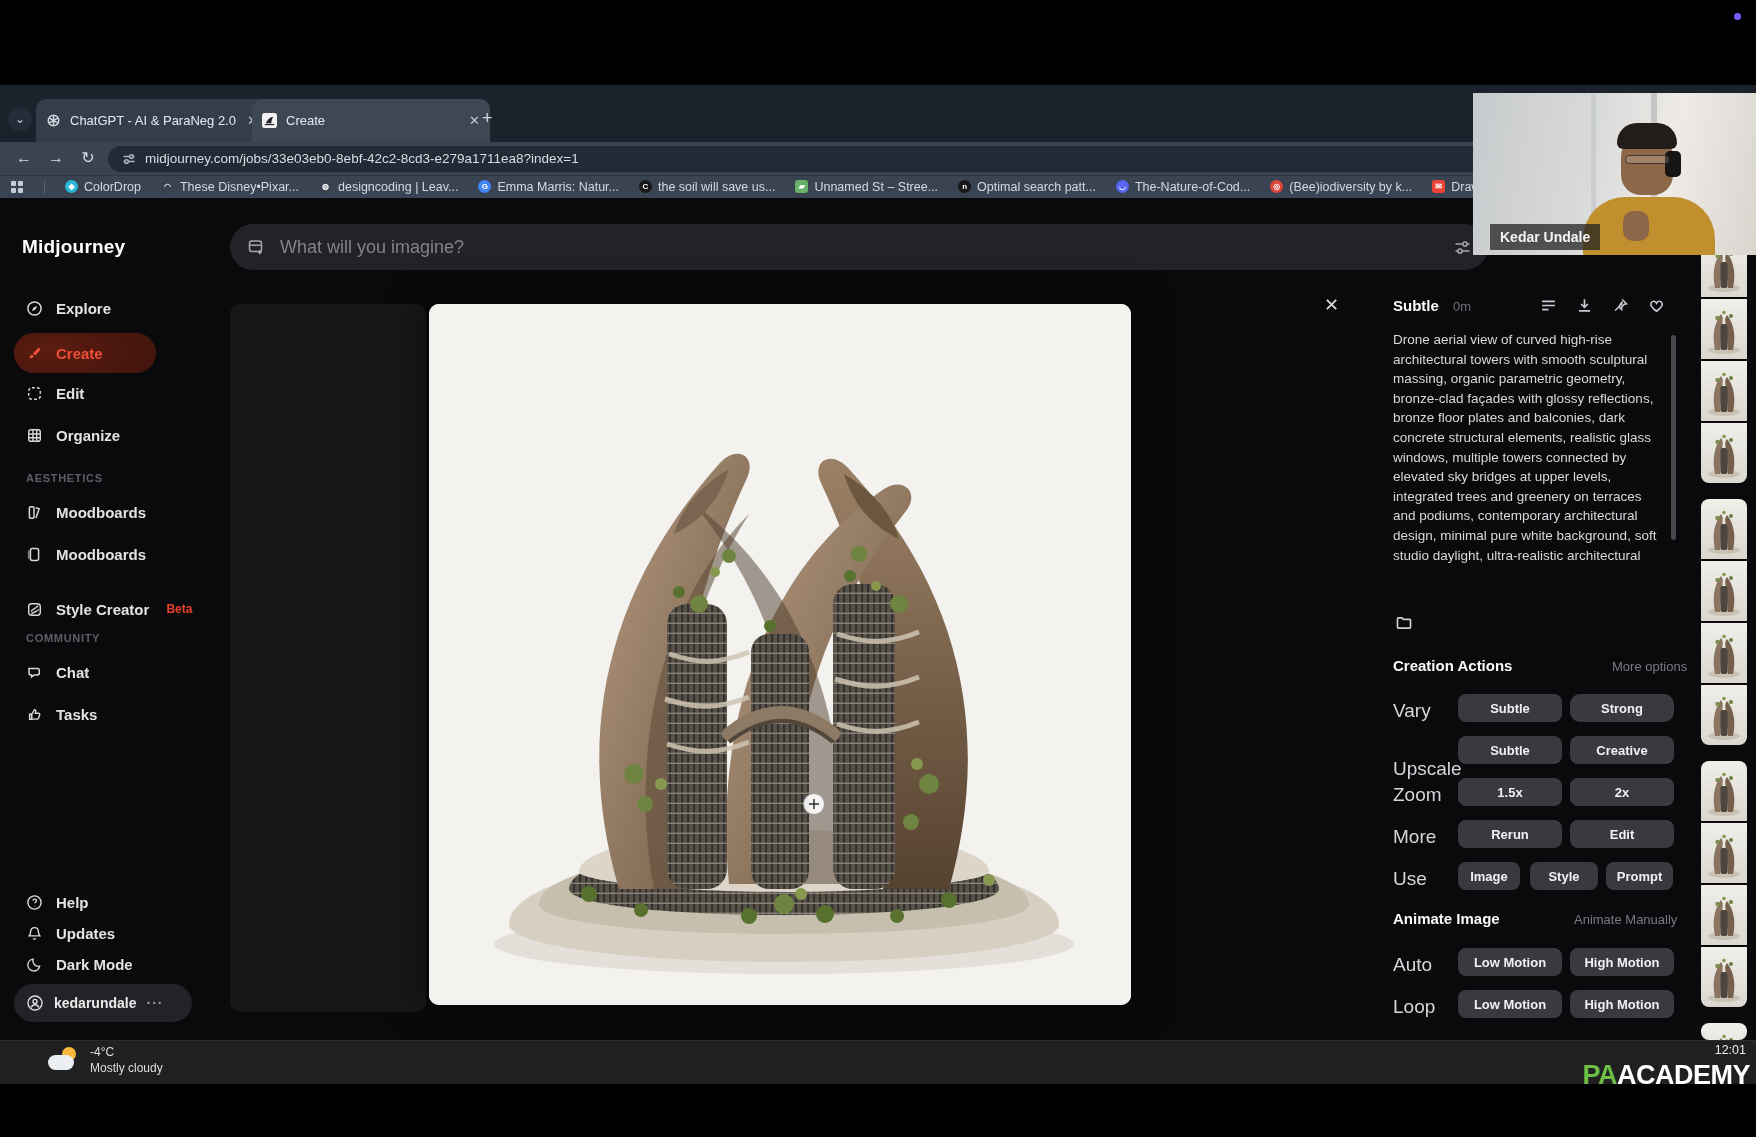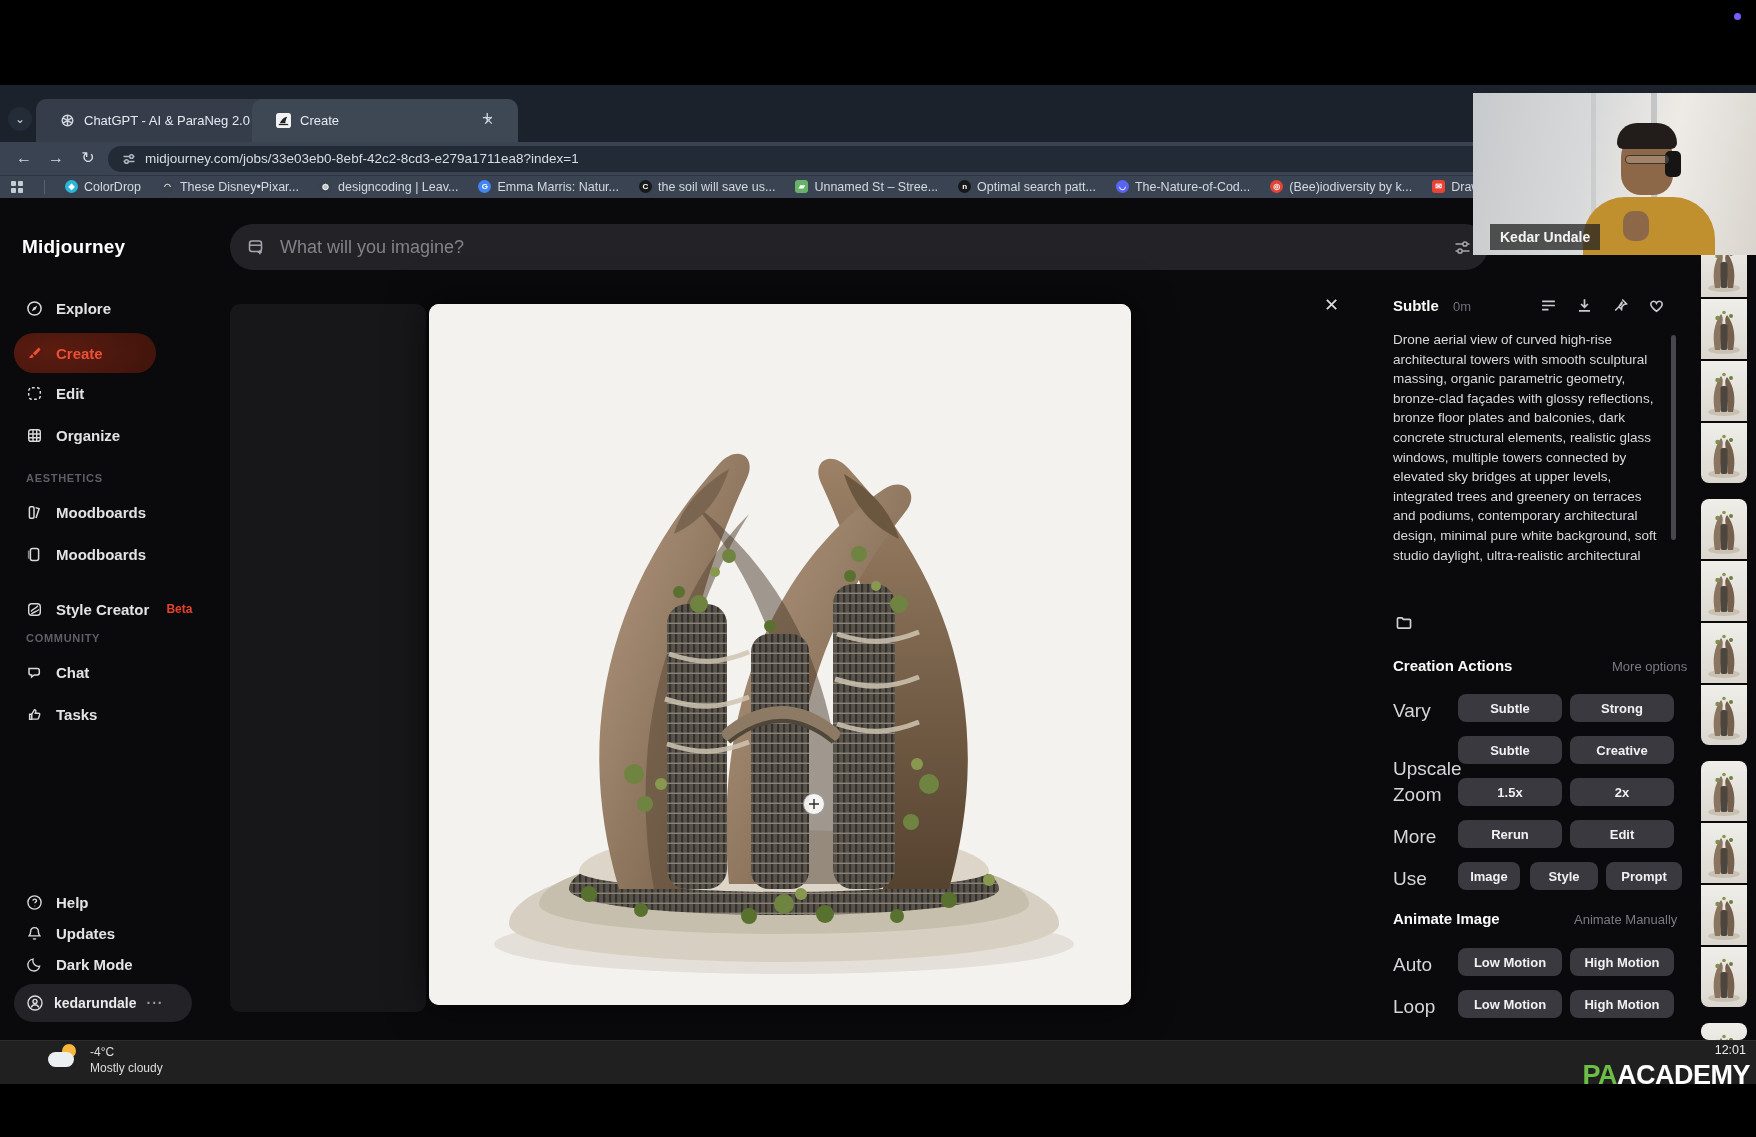--- a/index.html
+++ b/index.html
@@ -4,21 +4,21 @@
 <style>
   html,body{margin:0;padding:0;background:#000;}
   .screen{position:relative;width:1756px;height:1137px;background:#000;overflow:hidden;
     font-family:"Liberation Sans", sans-serif; -webkit-font-smoothing:antialiased;}
   .abs{position:absolute;}
   svg{display:block;}
 
   
   .tabstrip{left:0;top:85px;width:1756px;height:57px;background:#1b222c;}
   .tab{position:absolute;top:14px;height:43px;border-radius:10px 10px 0 0;display:flex;align-items:center;
-    gap:9px;padding:0 24px;color:#e6eaf0;font-size:13px;}
+    gap:9px;padding:0 10px;color:#e6eaf0;font-size:13px;}
   .tab .title{white-space:nowrap;overflow:hidden;text-overflow:ellipsis;flex:1;}
   .tab .close{color:#c3c9d3;font-size:13px;flex:none;cursor:default;}
   .toolbar{left:0;top:142px;width:1756px;height:33px;background:#3a4351;}
   .navic{position:absolute;top:4px;color:#d7dce3;font-size:16px;line-height:24px;width:24px;text-align:center;}
   .urlbar{position:absolute;left:108px;top:3.5px;width:1356px;height:26px;border-radius:13px;background:#222a35;
     display:flex;align-items:center;gap:9px;padding:0 14px;color:#d7dde5;font-size:13.5px;}
   .bookmarks{left:0;top:175px;width:1756px;height:23px;background:#3a4351;display:flex;align-items:center;
     gap:20px;padding-left:10px;box-shadow:0 1px 0 #2d3540 inset;}
   .bm{display:flex;align-items:center;gap:6px;color:#d3d9e1;font-size:12.5px;white-space:nowrap;}
   .bmdot{width:13px;height:13px;border-radius:50%;flex:none;display:flex;align-items:center;justify-content:center;
@@ -80,21 +80,21 @@
 
   
   .taskbar{left:0;top:1040px;width:1756px;height:43px;background:#202020;border-top:1px solid #2c2c2c;z-index:40;}
   .tbicon{position:absolute;top:1048px;width:26px;height:26px;border-radius:6px;}
   .tbdash{position:absolute;top:1078px;height:3px;border-radius:2px;background:#8f8f8f;width:8px;}
   .badge{position:absolute;min-width:14px;height:14px;border-radius:7px;color:#fff;font-size:9px;font-weight:700;
     display:flex;align-items:center;justify-content:center;padding:0 3px;box-sizing:border-box;}
   .searchpill{left:568px;top:1047px;width:170px;height:30px;border-radius:15px;background:#3a3a3a;
     border:1px solid #4f4f4f;display:flex;align-items:center;gap:8px;padding:0 6px 0 10px;box-sizing:border-box;}
   .searchpill span{color:#cfcfcf;font-size:13px;flex:1;}
-  .weather{left:48px;top:1044px;display:flex;gap:10px;z-index:41;}
+  .weather{left:48px;top:1044px;display:flex;gap:10px;align-items:center;z-index:41;}
   .wtxt{color:#dedede;font-size:12px;line-height:16px;}
   .clock{right:10px;top:1043px;color:#ececec;font-size:12.5px;text-align:right;z-index:41;}
   .watermark{right:6px;top:1060px;font-size:27px;font-weight:800;letter-spacing:-.5px;z-index:60;color:#fff;}
   .rec-dot{left:1734px;top:13px;width:7px;height:7px;border-radius:50%;background:#7c5cff;z-index:61;}
 </style>
 </head>
 <body>
 
 <div class="screen">
 
@@ -416,38 +416,38 @@
   <div class="abs pscroll"></div>
   <svg class="abs" style="left:1395px;top:614px;color:#cfcfd4;" width="18" height="18" viewBox="0 0 16 16" fill="none" stroke="currentColor" stroke-width="1.5">
       <path d="M2.2 4.4c0-.6.5-1 1-1h3l1.2 1.4h5.4c.6 0 1 .5 1 1v5.8c0 .6-.4 1-1 1H3.2c-.5 0-1-.4-1-1z"></path>
     </svg>
 
   <div class="sect-title" style="top:657px;">Creation Actions</div>
   <div class="sect-link" style="left:1612px;top:659px;">More options</div>
 
   <div class="rowlab" style="top:700px;">Vary</div>
   <div class="pbtn" style="left:1458px;top:694px;width:104px;">Subtle</div>
-  <div class="pbtn" style="left:1570px;top:694px;width:104px;">Strong</div>
+  <div class="pbtn" style="left:1570px;top:694px;width:104px;border-radius:10px;">Strong</div>
 
   <div class="rowlab" style="top:742px;margin-top:16px;">Upscale</div>
   <div class="pbtn" style="left:1458px;top:736px;width:104px;">Subtle</div>
   <div class="pbtn" style="left:1570px;top:736px;width:104px;">Creative</div>
 
   <div class="rowlab" style="top:784px;">Zoom</div>
   <div class="pbtn" style="left:1458px;top:778px;width:104px;">1.5x</div>
   <div class="pbtn" style="left:1570px;top:778px;width:104px;">2x</div>
 
   <div class="rowlab" style="top:826px;">More</div>
   <div class="pbtn" style="left:1458px;top:820px;width:104px;">Rerun</div>
   <div class="pbtn" style="left:1570px;top:820px;width:104px;">Edit</div>
 
   <div class="rowlab" style="top:868px;">Use</div>
   <div class="pbtn" style="left:1458px;top:862px;width:62px;">Image</div>
   <div class="pbtn" style="left:1530px;top:862px;width:68px;">Style</div>
-  <div class="pbtn" style="left:1606px;top:862px;width:76px;">Prompt</div>
+  <div class="pbtn" style="left:1606px;top:862px;width:67px;">Prompt</div>
 
   <div class="sect-title" style="top:910px;">Animate Image</div>
   <div class="sect-link" style="left:1574px;top:912px;">Animate Manually</div>
 
   <div class="rowlab" style="top:954px;">Auto</div>
   <div class="pbtn" style="left:1458px;top:948px;width:104px;">Low Motion</div>
   <div class="pbtn" style="left:1570px;top:948px;width:104px;">High Motion</div>
 
   <div class="rowlab" style="top:996px;">Loop</div>
   <div class="pbtn" style="left:1458px;top:990px;width:104px;">Low Motion</div>

